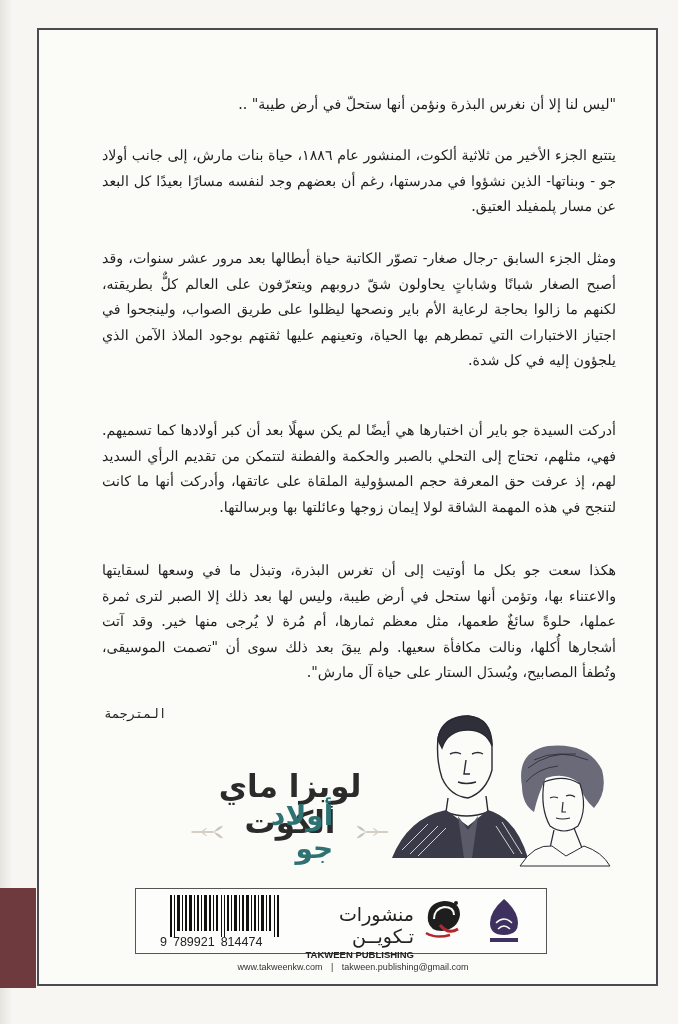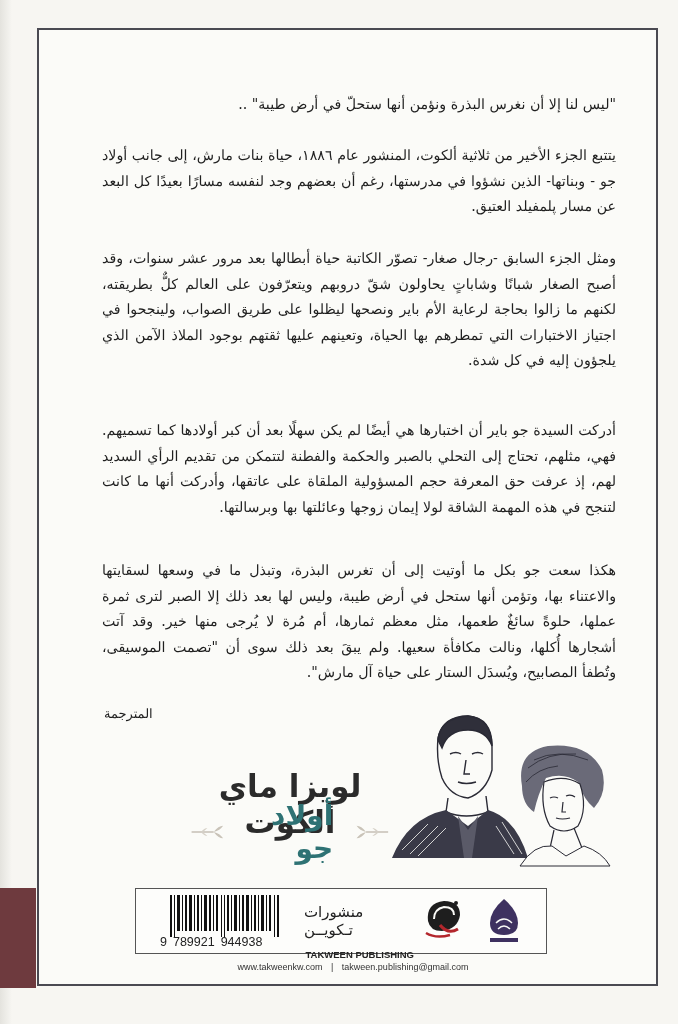--- a/index.html
+++ b/index.html
@@ -56,21 +56,21 @@
     .quote { top: 92px; }
     .para1 { top: 143px; }
     .para2 { top: 246px; }
     .para3 { top: 418px; }
     .para4 { top: 558px; }
     .translator {
       position: absolute;
       left: 104px;
       top: 706px;
       direction: rtl;
-      font-family: Liberation Serif, serif;
+      font-family: Liberation Mono, monospace;
       font-size: 13px;
       color: #1f1f1f;
       text-align: center;
     }
     .author {
       position: absolute;
       left: 200px;
       top: 768px;
       width: 180px;
       direction: rtl;
@@ -135,24 +135,24 @@
       font-size: 12.5px;
       color: #222;
       display: flex;
       gap: 6px;
     }
     .pub-name-ar {
       position: absolute;
       left: 168px;
       top: 14px;
       width: 110px;
-      text-align: left;
+      text-align: right;
       direction: rtl;
       font-family: "DejaVu Sans", sans-serif;
-      font-size: 15px;
+      font-size: 19px;
       color: #222;
     }
     .pub-name-en {
       position: absolute;
       left: 166px;
       top: 38px;
       width: 112px;
       text-align: right;
       font-family: "Liberation Sans", sans-serif;
       font-weight: bold;
@@ -294,21 +294,21 @@
       <rect x="91" y="0" width="3" height="36"></rect>
       <rect x="96" y="0" width="1" height="36"></rect>
       <rect x="99" y="0" width="2" height="36"></rect>
       <rect x="104" y="0" width="1" height="42"></rect>
       <rect x="107" y="0" width="2" height="42"></rect>
     </g>
   </svg>
   <div class="barcode-digits">
     <span>9</span>
     <span>789921</span>
-    <span>944938</span>
+    <span>814474</span>
   </div>
   <div class="pub-name-ar">منشورات تـكويــن</div>
   <div class="pub-name-en">TAKWEEN PUBLISHING</div>
   <svg class="takween-logo" viewBox="0 0 44 46">
     <path d="M8 26 Q6 8 24 6 Q40 6 40 20 Q38 34 22 36 Q10 36 8 26 Z" fill="#1e1e1e"></path>
     <path d="M14 24 Q14 14 24 12 Q34 12 34 20" fill="none" stroke="#fbfbf8" stroke-width="2"></path>
     <path d="M20 30 Q28 40 38 34" fill="none" stroke="#b3262c" stroke-width="3"></path>
     <path d="M6 38 Q16 44 30 40" fill="none" stroke="#b3262c" stroke-width="2.5"></path>
     <circle cx="36" cy="8" r="2" fill="#1e1e1e"></circle>
   </svg>

